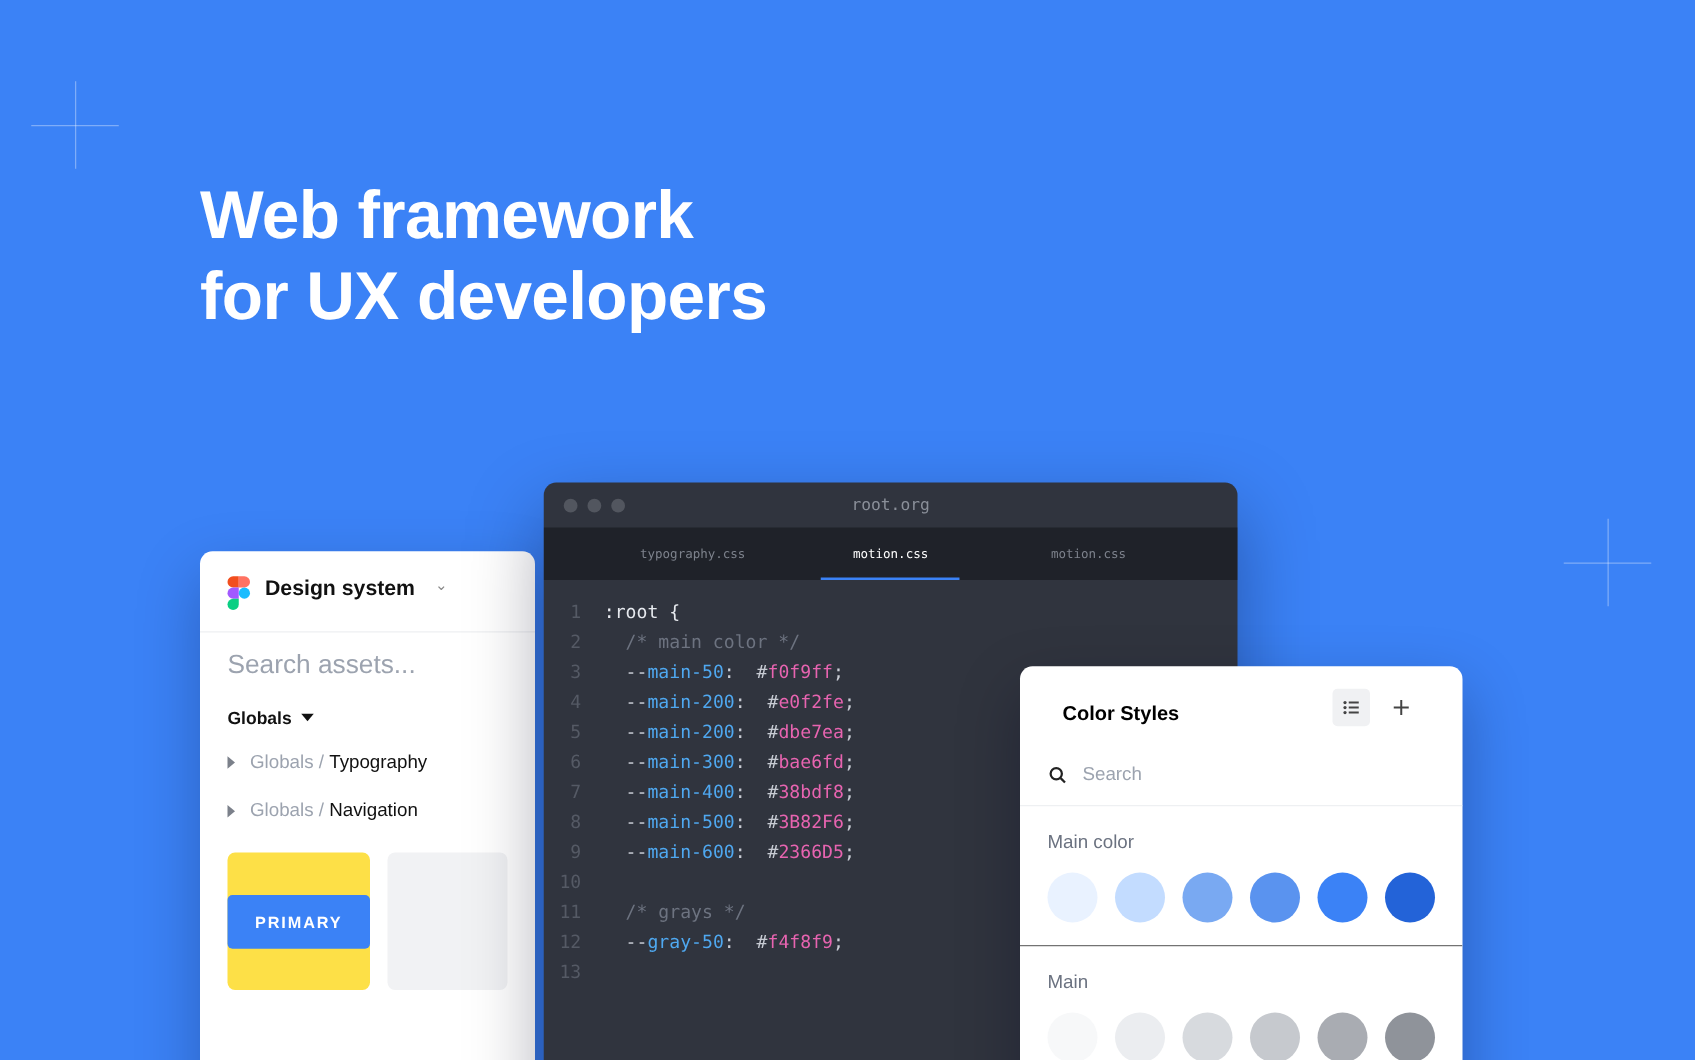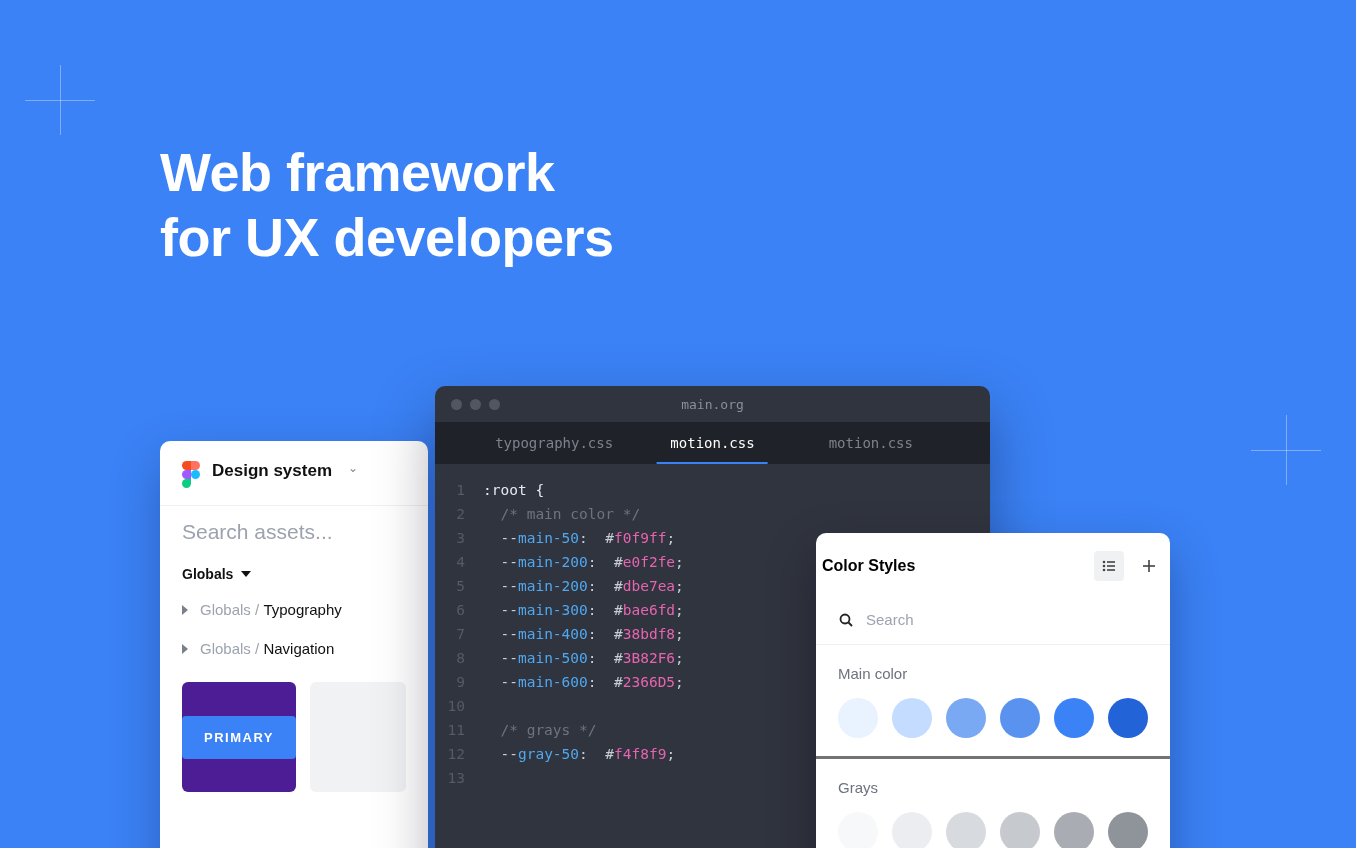--- a/index.html
+++ b/index.html
@@ -114,21 +114,21 @@
 }
 .ds-path { color:#9ca3af; }
 .ds-leaf { color:#111; font-weight:500; }
 
 .ds-cards {
   display: flex;
   gap: 14px;
   padding: 14px 22px;
 }
 .ds-card {
-  background: #4c1d95;
+  background: #fde047;
   border-radius: 6px;
   width: 160px;
   height: 110px;
   display: flex;
   align-items: center;
   justify-content: center;
 }
 .btn-primary {
   background: #3b82f6;
   color: #fff;
@@ -178,21 +178,21 @@
   background: #1f2229;
   height: 42px;
   align-items: stretch;
   padding: 0 40px;
 }
 .editor-tab {
   flex: 1;
   display: flex;
   align-items: center;
   justify-content: center;
-  font-size: 14px;
+  font-size: 10px;
   color: #7d828c;
   cursor: pointer;
   position: relative;
 }
 .editor-tab.active { color: #fff; }
 .editor-tab.active::after {
   content:'';
   position: absolute;
   bottom: 0; left: 50%;
   transform: translateX(-50%);
@@ -232,22 +232,22 @@
   left: 816px;
   width: 354px;
   height: 420px;
   background: #fff;
   border-radius: 10px;
   box-shadow: 0 20px 50px rgba(0,0,30,0.3);
   overflow: hidden;
 }
 .cs-header {
   display: flex;
-  align-items: center;
-  padding: 18px 6px;
+  align-items: flex-end;
+  padding: 18px 34px;
   gap: 10px;
 }
 .cs-title { font-size: 16px; font-weight: 700; flex: 1; }
 .cs-iconbtn {
   width: 30px; height: 30px;
   display: flex; align-items: center; justify-content: center;
   border-radius: 4px;
   color: #444;
   cursor: pointer;
 }
@@ -256,21 +256,21 @@
   padding: 12px 22px 16px;
   border-bottom: 1px solid #eef0f2;
   display: flex;
   align-items: center;
   gap: 12px;
   color: #9ca3af;
   font-size: 15px;
 }
 .cs-group {
   padding: 20px 22px 18px;
-  border-bottom: 3px solid #737373;
+  border-bottom: 1px solid #737373;
 }
 .cs-group-title {
   color: #6b7280;
   font-size: 15px;
   margin-bottom: 16px;
 }
 .swatch-row {
   display: flex;
   gap: 14px;
 }
@@ -325,21 +325,21 @@
   </div>
 </div>
 
 <div class="panel-editor">
   <div class="editor-titlebar">
     <div class="traffic">
         <span></span>
         <span></span>
         <span></span>
       </div>
-    <span>main.org</span>
+    <span>root.org</span>
   </div>
   <div class="editor-tabs">
     <div class="editor-tab">typography.css</div>
     <div class="editor-tab active">motion.css</div>
     <div class="editor-tab">motion.css</div>
   </div>
   <div class="code-body" id="code-body">
       <div class="code-line">
         <span class="lineno">1</span>
         <span class="code"><span class="tok-sel">:root {</span></span>
@@ -428,21 +428,21 @@
         <div class="swatch-row">
           <div class="swatch" style="background: rgb(233, 242, 255);"></div>
           <div class="swatch" style="background: rgb(195, 220, 255);"></div>
           <div class="swatch" style="background: rgb(121, 169, 242);"></div>
           <div class="swatch" style="background: rgb(90, 147, 239);"></div>
           <div class="swatch" style="background: rgb(59, 130, 246);"></div>
           <div class="swatch" style="background: rgb(35, 99, 216);"></div>
         </div>
       </div>
       <div class="cs-group">
-        <div class="cs-group-title">Grays</div>
+        <div class="cs-group-title">Main</div>
         <div class="swatch-row">
           <div class="swatch" style="background: rgb(247, 248, 249);"></div>
           <div class="swatch" style="background: rgb(235, 237, 240);"></div>
           <div class="swatch" style="background: rgb(215, 218, 222);"></div>
           <div class="swatch" style="background: rgb(198, 201, 206);"></div>
           <div class="swatch" style="background: rgb(169, 172, 178);"></div>
           <div class="swatch" style="background: rgb(143, 147, 154);"></div>
         </div>
       </div>
     </div>

